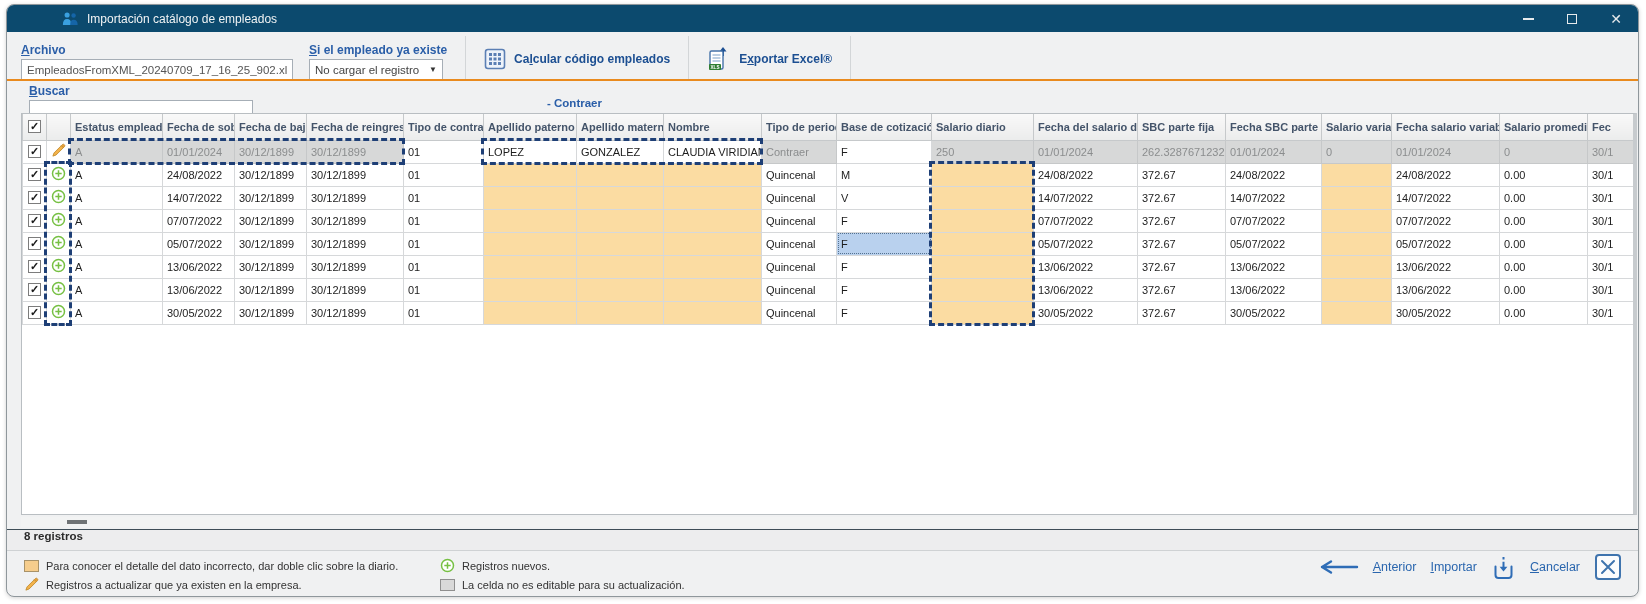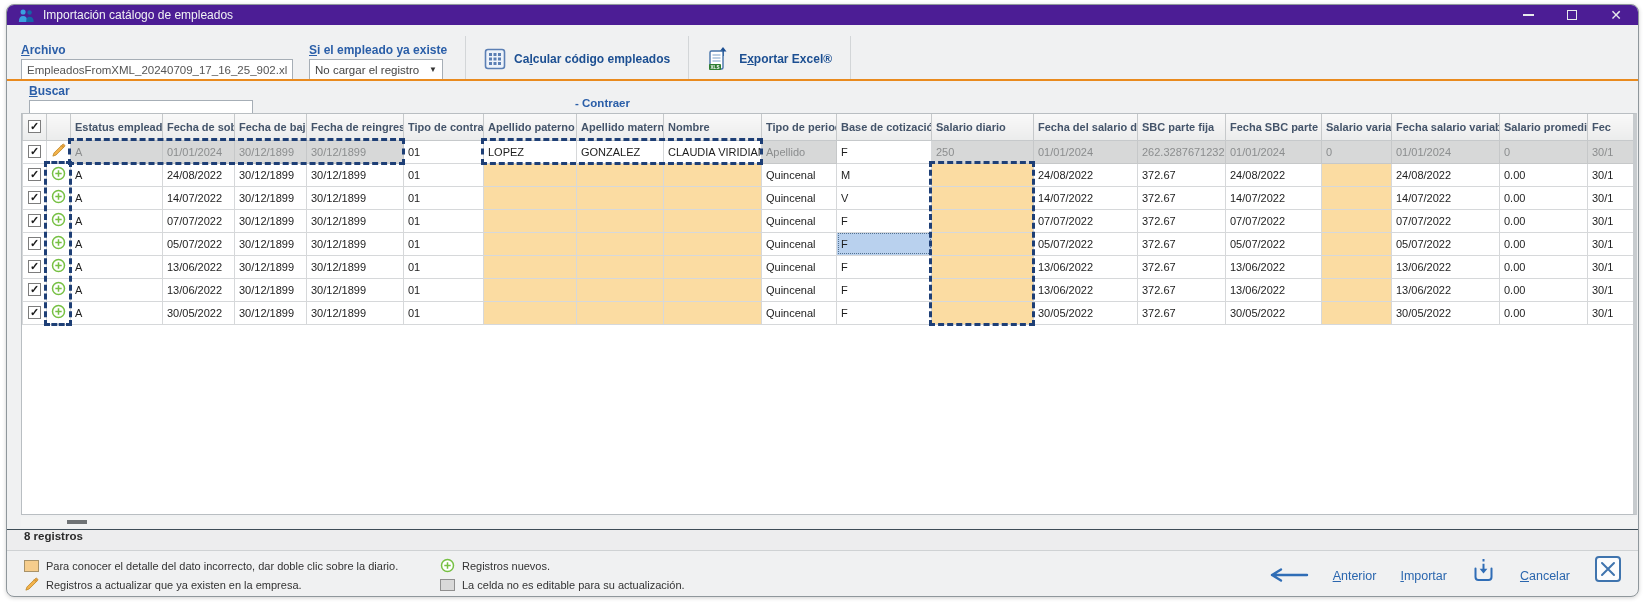--- a/index.html
+++ b/index.html
@@ -1,21 +1,21 @@
 <!DOCTYPE html>
 <html><head>
 <meta charset="utf-8">
 <style>
   html,body{margin:0;padding:0;width:1646px;height:604px;background:#ffffff;
     font-family:"Liberation Sans", sans-serif;-webkit-font-smoothing:antialiased;}
   *{box-sizing:border-box;}
   .window{position:absolute;left:6px;top:4px;width:1633px;height:593px;border:1px solid #8f979c;
     border-radius:8px;background:#f0f1f2;overflow:hidden;box-shadow:0 1px 4px rgba(0,0,0,.18);}
   
-  .titlebar{position:absolute;left:0;top:0;right:0;height:20px;background:#4c1d95;display:flex;align-items:center;}
+  .titlebar{position:absolute;left:0;top:0;right:0;height:27px;background:#0c4a6e;display:flex;align-items:center;padding-left:44px;}
   .title-icon{margin-left:11px;width:17px;height:15px;flex:0 0 auto;}
   .title-text{color:#f1f3f4;font-size:12px;margin-left:8px;}
   .win-controls{margin-left:auto;display:flex;align-items:center;height:100%;}
   .win-btn{width:44px;height:100%;display:flex;align-items:center;justify-content:center;color:#e7eaec;cursor:default;}
   .glyph-min{width:11px;height:2px;background:#e7eaec;}
   .glyph-max{width:10px;height:10px;border:1.5px solid #e7eaec;}
   .glyph-close{font-size:14px;line-height:1;}
   
   .toolbar{position:absolute;left:14px;top:31px;right:10px;height:44px;display:flex;align-items:flex-end;}
   .f-label{font-size:12px;font-weight:700;color:#2a5ea8;display:block;margin-bottom:2px;}
@@ -27,21 +27,21 @@
     padding:2px 5px;display:flex;align-items:center;}
   .select-caret{margin-left:auto;font-size:8px;color:#333;}
   .vsep{width:1px;align-self:stretch;background:#d3d6d8;margin:0 2px;}
   .tb-btn{display:flex;align-items:center;gap:8px;padding:4px 16px;height:42px;background:transparent;border:none;
     cursor:default;}
   .btn-label{font-size:12px;font-weight:700;color:#1c4f92;white-space:nowrap;}
   .orange-rule{position:absolute;left:0;right:0;top:74px;height:2px;background:#e98a1e;}
   
   .search-area{position:absolute;left:22px;top:79px;}
   .search-input{width:224px;height:21px;border:1px solid #a6aeb6;background:#fff;font-size:11.5px;padding:2px 5px;font-family:inherit;}
-  .contraer{position:absolute;left:568px;top:92px;font-size:11.5px;font-weight:700;color:#2a5ea8;cursor:default;}
+  .contraer{position:absolute;left:540px;top:92px;font-size:11.5px;font-weight:700;color:#2a5ea8;cursor:default;}
   
   .grid-wrap{position:absolute;left:14px;top:108px;width:1616px;height:402px;background:#fff;
     border:1px solid #b9bec2;border-right:4px solid #c7cbce;overflow:hidden;}
   table.grid{border-collapse:collapse;table-layout:fixed;}
   .grid th{height:26px;background:linear-gradient(#f9f9f9,#ebecec);border:1px solid #c6c9cb;border-top:none;
     font-size:11px;color:#44546a;font-weight:700;text-align:left;padding:0 4px;white-space:nowrap;overflow:hidden;}
   .grid td{height:23px;border:1px solid #d6d8da;font-size:11px;color:#1d1d1d;padding:0 4px;
     white-space:nowrap;overflow:hidden;background:#fff;}
   .grid td.g{background:#d7d8d8;color:#8b8d8e;border-color:#c6c8c9;}
   .grid td.o{background:#fbdca2;}
@@ -57,21 +57,21 @@
   .status-sep{position:absolute;left:0;right:0;top:524px;height:1px;background:#3e4d57;}
   .statusbar{position:absolute;left:0;right:0;top:525px;height:21px;background:#ededee;border-bottom:1px solid #cfd2d4;
     display:flex;align-items:flex-start;padding-left:17px;font-size:11.5px;font-weight:700;color:#2b2b2b;}
   .legend{position:absolute;left:17px;top:551px;display:grid;grid-template-columns:416px auto;grid-auto-rows:19px;
     align-items:center;font-size:11px;color:#333;}
   .legend-item{display:flex;align-items:center;gap:7px;}
   .swatch{width:15px;height:12px;border:1px solid #8f8f8f;flex:0 0 auto;}
   .swatch.orange{background:#f6cd8c;border-color:#a89268;}
   .swatch.gray{background:#d9d9d9;}
   
-  .footer{position:absolute;right:16px;top:546px;height:32px;display:flex;align-items:flex-end;gap:24px;}
+  .footer{position:absolute;right:16px;top:546px;height:32px;display:flex;align-items:center;gap:14px;}
   .link{font-size:12.5px;color:#2a66ae;cursor:default;}
   .footer svg{display:block;}
 </style>
 </head>
 <body>
 
 <div class="window">
 
   <div class="titlebar">
     <svg class="title-icon" viewBox="0 0 20 17">
@@ -207,21 +207,21 @@
                 <path d="M11 2.8 L12.2 1.6 Q13.2 0.8 14.2 1.8 Q15.2 2.8 14.4 3.8 L13.2 5 Z" fill="#e8a03a" stroke="#c08a2a" stroke-width="0.9"></path>
               </svg></td>
             <td class="g">A</td>
             <td class="g">01/01/2024</td>
             <td class="g">30/12/1899</td>
             <td class="g">30/12/1899</td>
             <td class="w">01</td>
             <td class="w">LOPEZ</td>
             <td class="w">GONZALEZ</td>
             <td class="w">CLAUDIA VIRIDIANA</td>
-            <td class="g">Apellido</td>
+            <td class="g">Contraer</td>
             <td class="w">F</td>
             <td class="g">250</td>
             <td class="g">01/01/2024</td>
             <td class="g">262.3287671232</td>
             <td class="g">01/01/2024</td>
             <td class="g">0</td>
             <td class="g">01/01/2024</td>
             <td class="g">0</td>
             <td class="g">30/1</td>
           </tr>

